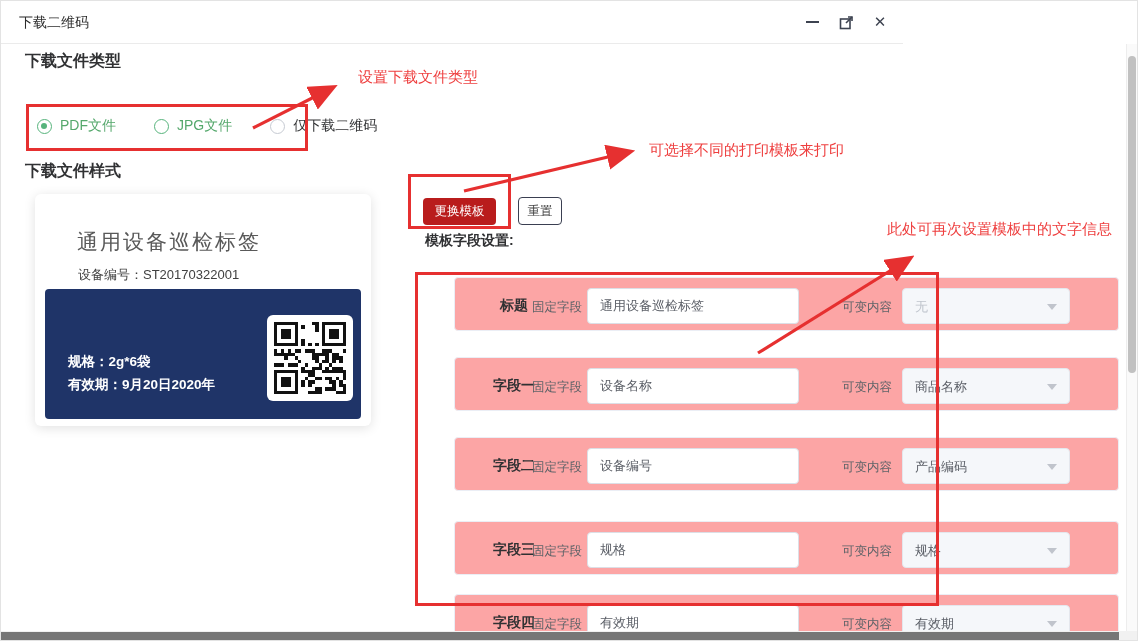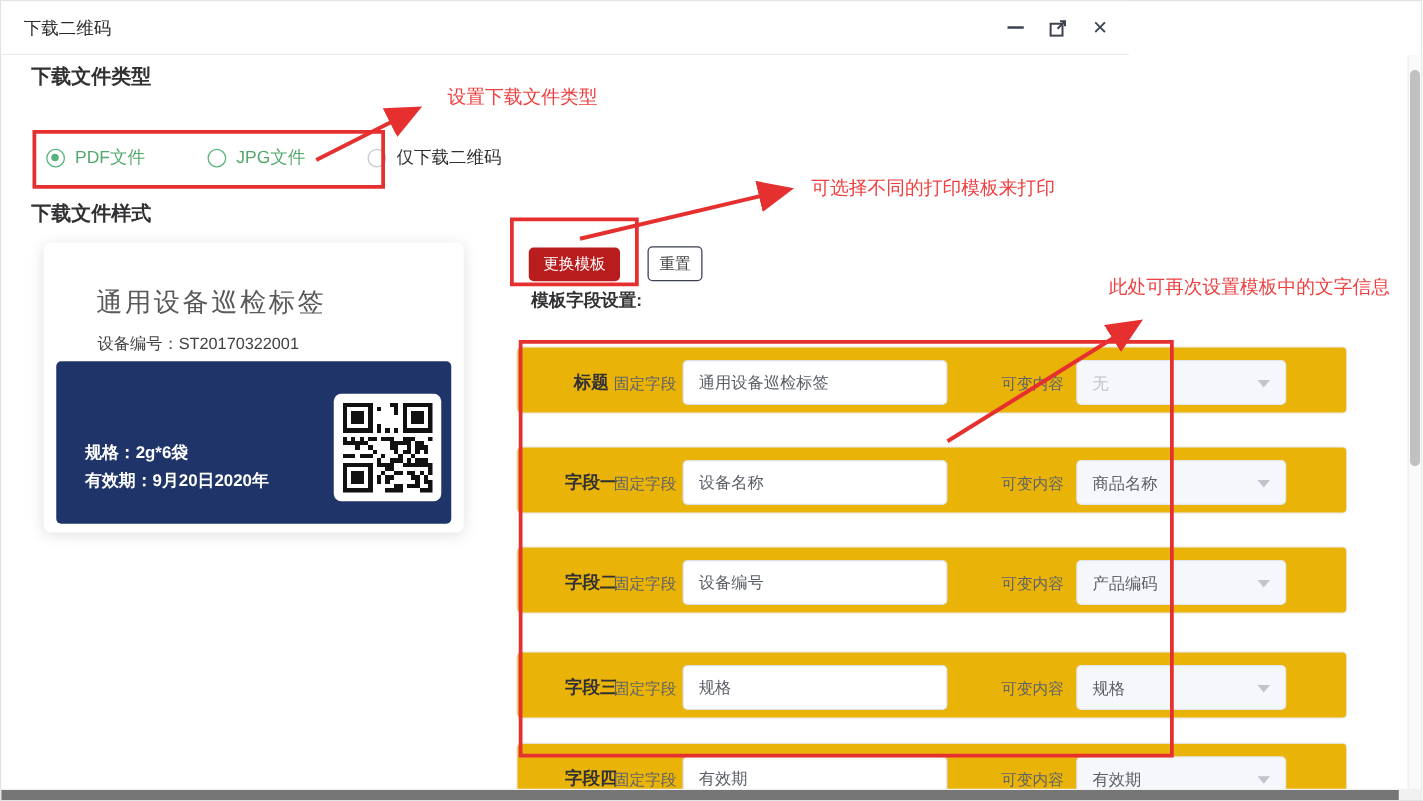--- a/index.html
+++ b/index.html
@@ -16,21 +16,21 @@
   .win-btn { width:18px; height:22px; display:flex; align-items:center; justify-content:center;
              color:#3d4350; cursor:pointer; font-size:15px; }
   .minimize-bar { width:13px; height:0; border-top:2px solid #3d4350; }
 
   
   .sec-heading { position:absolute; font-size:16px; font-weight:bold; color:#303133; }
   #heading-file-type { left:24px; top:50px; }
   #heading-file-style { left:24px; top:160px; }
 
   
-  #radio-group { position:absolute; left:36px; top:116px; display:flex; gap:50px; z-index:2; }
+  #radio-group { position:absolute; left:36px; top:116px; display:flex; gap:38px; z-index:2; }
   .radio-opt { display:flex; align-items:center; gap:8px; cursor:pointer; }
   .radio-circle { width:15px; height:15px; border-radius:50%; border:1.6px solid #c6cad2;
                   background:#fff; position:relative; flex:0 0 auto; }
   .radio-opt.green .radio-circle { border-color:#57b47c; }
   .radio-opt.selected .radio-circle::after { content:""; position:absolute; left:3px; top:3px;
                   width:6px; height:6px; border-radius:50%; background:#57b47c; }
   .radio-label { font-size:14px; color:#303133; }
   .radio-opt.green .radio-label { color:#55a86c; }
 
   
@@ -47,21 +47,21 @@
 
   
   .btn { position:absolute; border-radius:4px; font-size:12.5px; display:flex; align-items:center;
          justify-content:center; cursor:pointer; z-index:2; }
   #btn-change { left:422px; top:197px; width:73px; height:27px; background:#b91c1c; color:#fff; border:none; }
   #btn-reset { left:517px; top:196px; width:44px; height:28px; background:#fff; color:#404040;
                border:1px solid #3a3f51; }
   #fields-heading { position:absolute; left:424px; top:231px; font-size:14px; font-weight:bold; color:#303133; }
 
   
-  .field-row { position:absolute; left:412px; width:665px; height:54px; background:#eab308;
+  .field-row { position:absolute; left:453px; width:665px; height:54px; background:#fca5a5;
                border:1px solid #ebeef5; border-radius:4px; z-index:1; }
   .row-name { position:absolute; left:24px; top:0; width:70px; height:55px; display:flex;
               align-items:center; justify-content:center; font-size:14px; font-weight:bold; color:#303133; }
   .row-sublabel { position:absolute; top:21px; font-size:12.5px; color:#5f6368; white-space:nowrap; }
   .lbl-fixed { left:77px; }
   .lbl-variable { left:387px; }
   .row-input { position:absolute; left:132px; top:10px; width:212px; height:36px;
                border:1px solid #dcdfe6; border-radius:4px; padding:0 12px; font-size:13px;
                color:#5a5e66; background:#fff; outline:none;
                font-family:"Liberation Sans","DejaVu Sans",sans-serif; }

